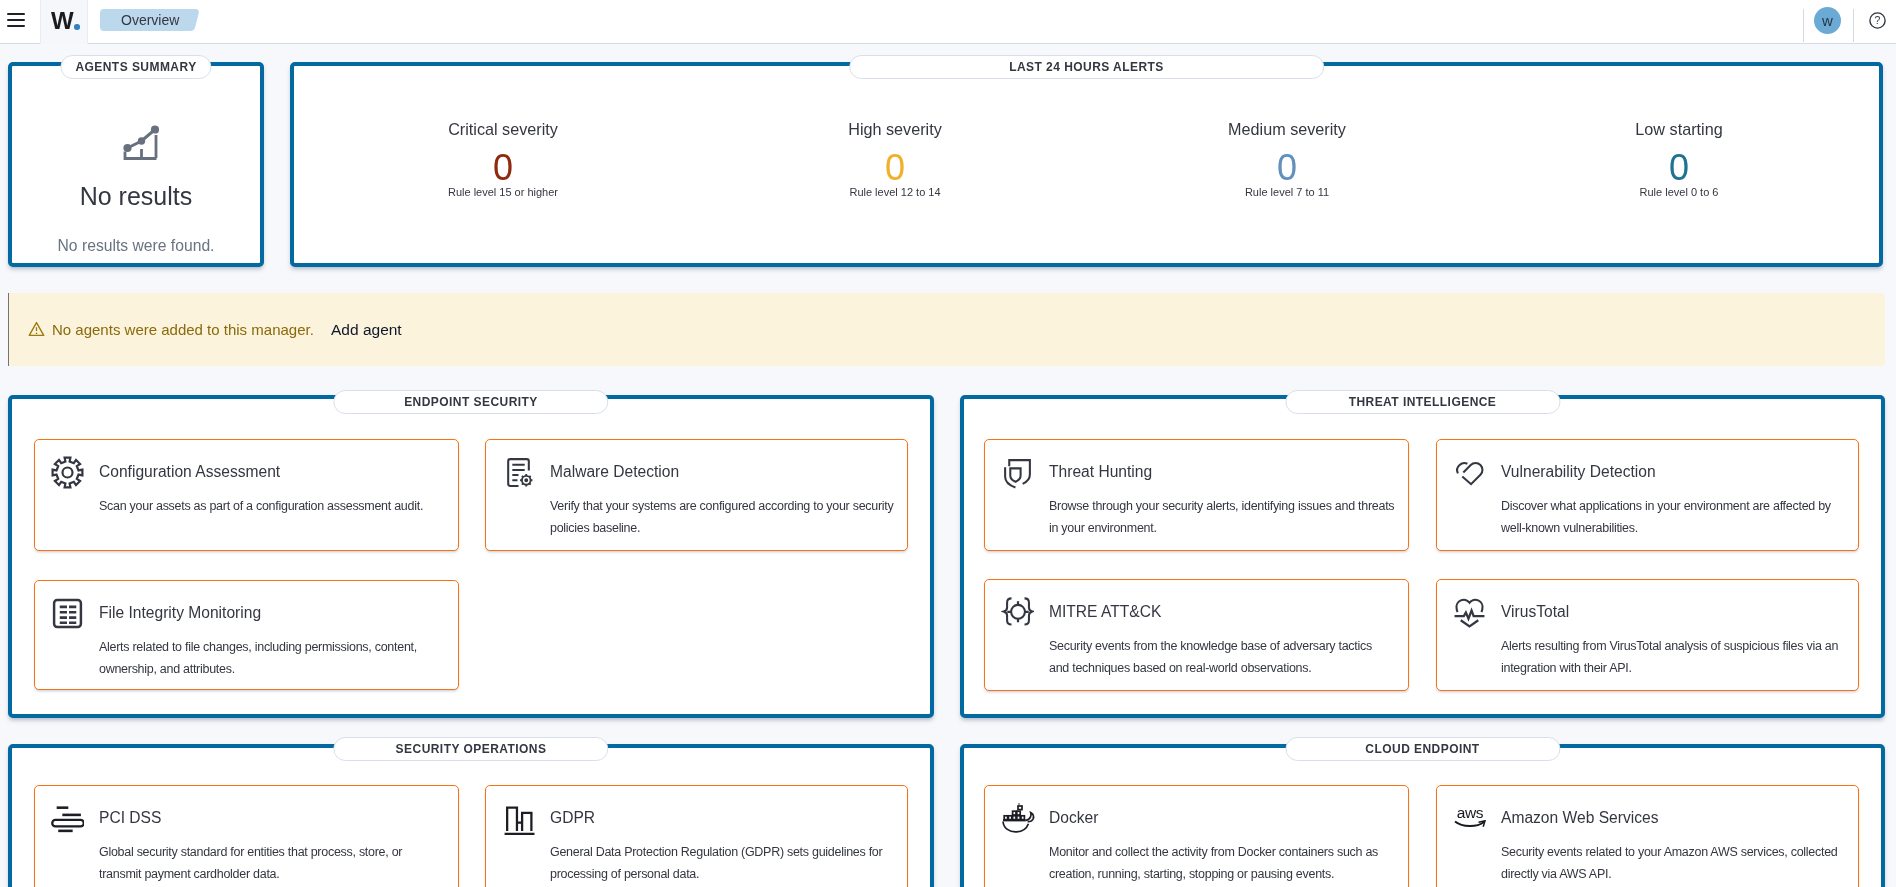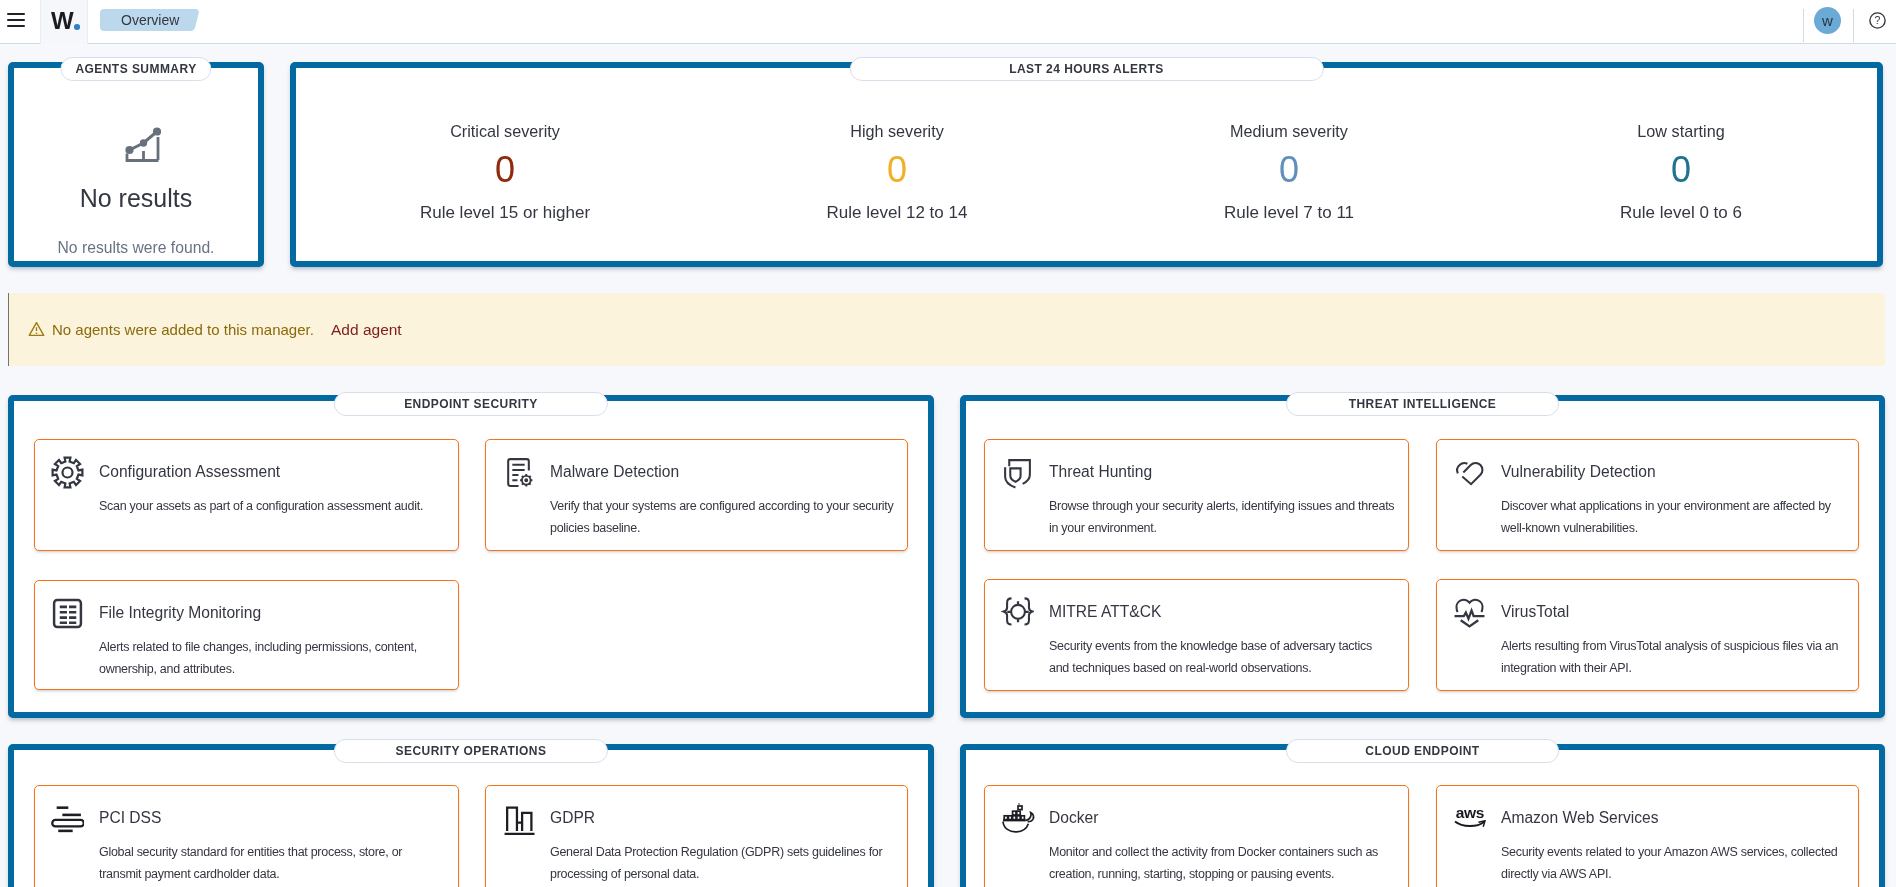--- a/index.html
+++ b/index.html
@@ -14,21 +14,21 @@
 #logobox .w { font-size:24px; font-weight:bold; color:#1a1c21; line-height:42px; letter-spacing:-1px; }
 #logobox .dot { position:absolute; left:33px; top:24px; width:5.5px; height:5.5px; border-radius:50%; background:#2f81c4; }
 
 #ovtab { position:absolute; left:100px; top:9px; height:22px; background:#bcd8ec; border-radius:4px 0 0 4px; padding:0 10px 12px 21px; font-size:14px; line-height:22px; color:#343741; }
 #ovtab:after { content:""; position:absolute; right:-8px; top:0; width:16px; height:22px; background:#bcd8ec; transform:skewX(-14deg); border-radius:0 4px 4px 0; }
 .navsep { position:absolute; top:9px; width:1px; height:33px; background:#d3dae6; }
 #avatar { position:absolute; left:1814px; top:7px; width:27px; height:27px; border-radius:50%; background:#6caad6; color:#253746; font-size:15px; text-align:center; line-height:27px; }
 #helpc { position:absolute; left:1869px; top:12px; width:17px; height:17px; }
 
 
-.panel { position:absolute; background:#fff; border:6px solid #0369a1; border-radius:5px; box-shadow:0 3px 4px -1px rgba(110,122,145,0.5); }
+.panel { position:absolute; background:#fff; border:4px solid #0369a1; border-radius:5px; box-shadow:0 3px 4px -1px rgba(110,122,145,0.5); }
 .pill { position:absolute; top:-9px; left:50%; transform:translateX(-50%); width:30%; min-width:max-content; height:24px; background:#fff; border:1px solid #d9dfea; border-radius:13px; text-align:center; font-size:12px; font-weight:bold; letter-spacing:0.45px; line-height:22px; color:#343741; padding:0 14px; z-index:5; }
 
 #p-agents { left:8px; top:62px; width:256px; height:205px; }
 #p-agents .pill, #p-last24 .pill { top:-11px; }
 #p-secops .pill, #p-cloud .pill { top:-11px; }
 #p-last24 { left:290px; top:62px; width:1593px; height:205px; }
 #p-endpoint { left:8px; top:395px; width:926px; height:323px; }
 #p-threat { left:960px; top:395px; width:925px; height:323px; }
 #p-secops { left:8px; top:744px; width:926px; height:323px; }
 #p-cloud { left:960px; top:744px; width:925px; height:323px; }
@@ -36,31 +36,31 @@
 
 #agicon { position:absolute; left:110px; top:59px; }
 #nores { position:absolute; left:0; top:116px; width:100%; text-align:center; font-size:25px; color:#343741; }
 #noresf { position:absolute; left:0; top:171px; width:100%; text-align:center; font-size:15.7px; color:#6a7383; }
 
 
 .kpis { position:absolute; left:13px; top:0; width:1568px; height:100%; display:flex; }
 .kpi { flex:1; text-align:center; }
 .kpi .lab { margin-top:54px; font-size:16.2px; line-height:18px; color:#343741; }
 .kpi .num { margin-top:12px; font-size:36px; line-height:36px; }
-.kpi .sub { margin-top:15px; font-size:17px; color:#343741; }
+.kpi .sub { font-size:11px; color:#343741; }
 .c-crit { color:#8f2a0d; }
 .c-high { color:#f0b02a; }
 .c-med  { color:#6290bd; }
 .c-low  { color:#1f7292; }
 
 
 #callout { position:absolute; left:8px; top:293px; width:1877px; height:73px; background:#fbf3dc; border-left:1px solid #737373; border-radius:0 4px 4px 0; }
 #callout .warnico { position:absolute; left:19px; top:28px; }
 #callout .ctext { position:absolute; left:43px; top:28px; font-size:15px; color:#8a6a0a; }
-#callout .clink { position:absolute; left:322px; top:28px; font-size:15.5px; color:#7f1d1d; }
+#callout .clink { position:absolute; left:322px; top:28px; font-size:15.5px; color:#0f172a; }
 
 
 .card { position:absolute; background:#fff; border:1px solid #f97316; border-radius:5px; width:425px; height:112px; box-shadow:0 2px 3px -1px rgba(110,122,145,0.4); }
 .card .cicon { position:absolute; left:16px; top:16px; }
 .card .ctitle { position:absolute; left:64px; top:23px; font-size:15.6px; color:#343741; }
 .card .cdesc { position:absolute; left:64px; top:55px; width:360px; white-space:nowrap; font-size:12.5px; letter-spacing:-0.28px; line-height:22px; color:#343741; }
 </style>
 </head>
 <body>
 
@@ -246,21 +246,21 @@
     <rect x="11.6" y="9.2" width="3.4" height="3.8"></rect>
     <rect x="15.8" y="9.2" width="3.4" height="3.8"></rect>
     <rect x="17" y="4" width="4" height="3.6"></rect>
     <circle cx="18" cy="2" r="0.8" fill="#1d1e24" stroke="none"></circle>
   </svg>
   <div class="ctitle">Docker</div>
   <div class="cdesc">Monitor and collect the activity from Docker containers such as<br>creation, running, starting, stopping or pausing events.</div>
 </div>
 <div class="card" style="left:1436px; top:785px; width:423px;">
   <div class="cicon" style="width:34px;height:33px;">
-    <div style="font-size:15.5px;font-weight:bold;color:#16191f;letter-spacing:-0.3px;text-align:center;line-height:15px;margin-top:3px;">aws</div>
+    <div style="font-size:15.5px;font-weight:normal;color:#16191f;letter-spacing:-0.3px;text-align:center;line-height:15px;margin-top:3px;">aws</div>
     <svg width="34" height="11" viewBox="0 0 34 11" fill="none" style="display:block;margin-top:0px;">
         <path d="M2 1.5 c7.5 6 22 6 29 .5" stroke="#16191f" stroke-width="2"></path>
         <path d="M25.5 2.2 l6.5 -1.4 -1.8 6" fill="none" stroke="#16191f" stroke-width="1.5"></path>
       </svg>
   </div>
   <div class="ctitle">Amazon Web Services</div>
   <div class="cdesc">Security events related to your Amazon AWS services, collected<br>directly via AWS API.</div>
 </div>
 
 </body></html>

